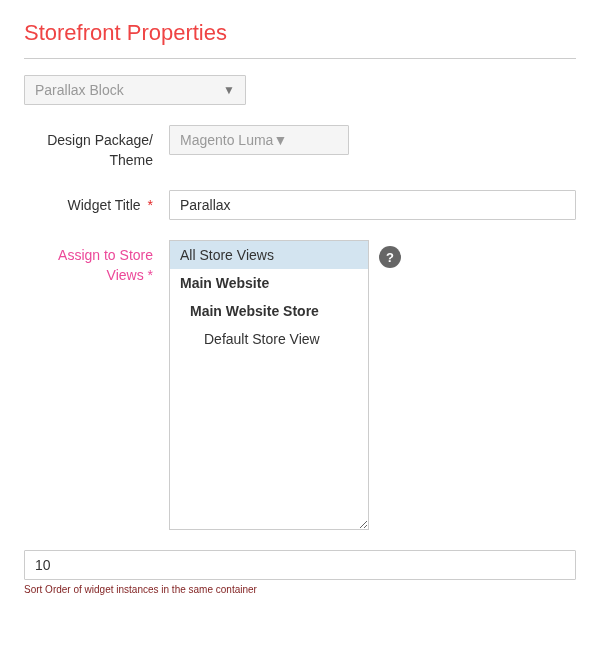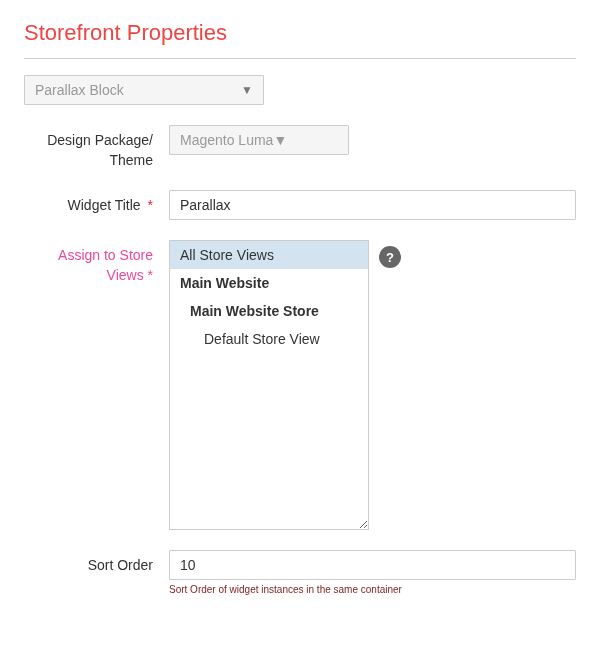--- a/index.html
+++ b/index.html
@@ -60,21 +60,21 @@
       flex: 1;
     }
 
     .select-control {
       display: flex;
       align-items: center;
       border: 1px solid #ccc;
       border-radius: 1px;
       background: #f5f5f5;
       padding: 6px 10px;
-      width: 240px;
+      width: 222px;
       color: #999;
       font-size: 14px;
       justify-content: space-between;
       cursor: default;
     }
 
     .select-control .arrow {
       color: #777;
       font-size: 12px;
     }
@@ -228,21 +228,20 @@
           <div class="list-item selected">All Store Views</div>
           <div class="list-item website">Main Website</div>
           <div class="list-item store">Main Website Store</div>
           <div class="list-item view">Default Store View</div>
         </div>
         <div class="help-icon">?</div>
       </div>
     </div>
 
     <div class="form-row">
-      <div class="form-label">Sort Order</div>
       <div class="form-control-wrapper">
         <input type="text" class="text-input" value="10" style="">
         <div class="sort-order-hint">Sort Order of widget instances in the same container</div>
       </div>
     </div>
 
   </div>
 </div>
 
 </body></html>

